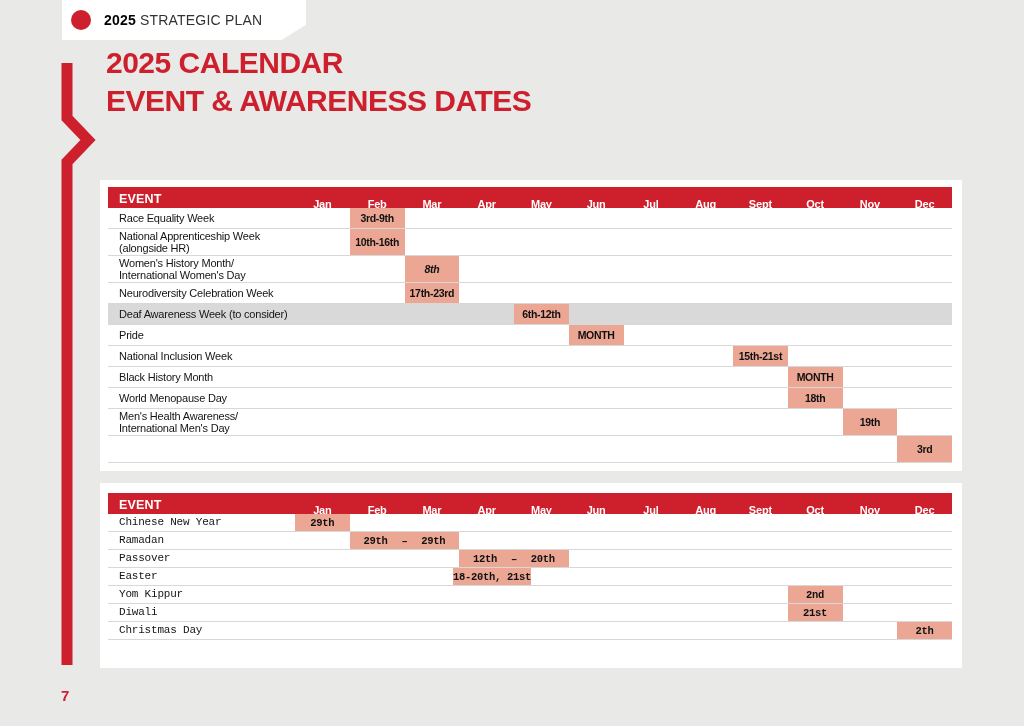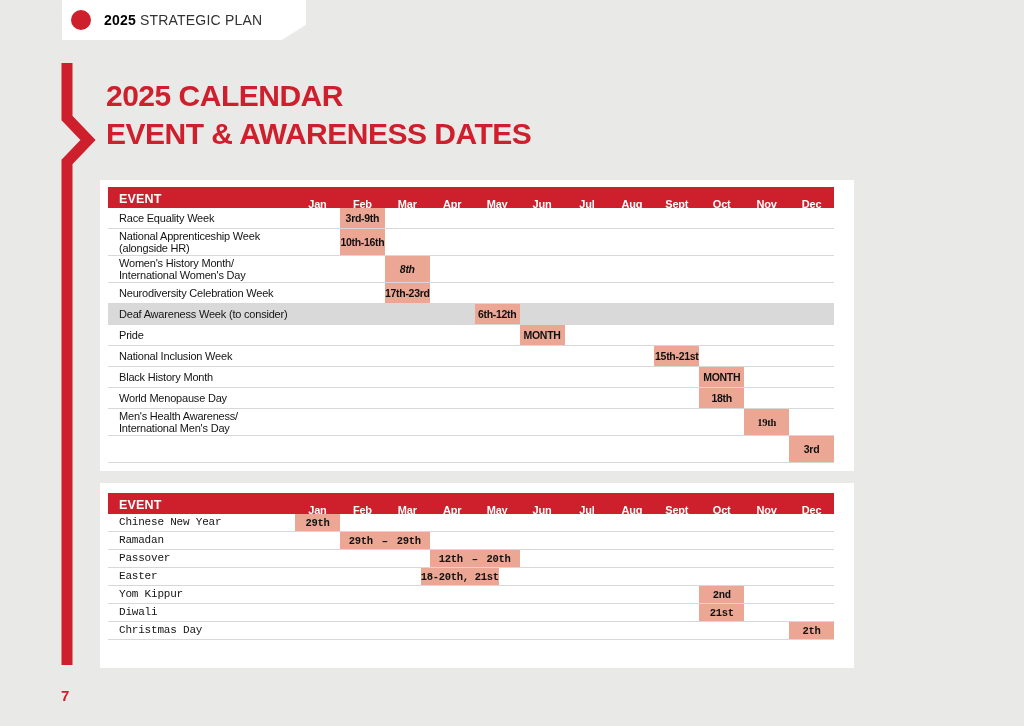--- a/index.html
+++ b/index.html
@@ -34,30 +34,30 @@
     width:20px;height:20px;border-radius:50%;
     background:var(--red);
     margin-left:9px;flex:0 0 auto;
   }
   .badge-text{margin-left:13px;font-size:14px;letter-spacing:.2px;white-space:nowrap;}
   .badge-year{font-weight:bold;color:#000;}
   .badge-label{color:#323232;margin-left:4px;}
 
   
   .title{
-    position:absolute;left:106px;top:77px;
+    position:absolute;left:106px;top:44px;
     color:var(--red);
     font-weight:bold;font-size:30px;line-height:38px;letter-spacing:-.5px;
     white-space:nowrap;
   }
 
   
   .panel{
-    position:absolute;left:100px;width:754px;background:#ffffff;
-    padding:7px 20px 0 8px;
+    position:absolute;left:100px;width:862px;background:#ffffff;
+    padding:7px 10px 0 8px;
   }
   .panel-1{top:180px;height:291px;}
   .panel-2{top:483px;height:185px;padding-top:10px;}
 
   .cal-row{
     display:grid;
     grid-template-columns:187px repeat(12,1fr);
     align-items:stretch;
     position:relative;
   }
@@ -202,21 +202,21 @@
         </div>
         <div class="date-cell" style="grid-column: 11 / span 1;">
           <span>18th</span>
         </div>
       </div>
       <div class="cal-row data-row tall">
         <div class="event-name">
           <div>Men's Health Awareness/</div>
           <div>International Men's Day</div>
         </div>
-        <div class="date-cell" style="grid-column: 12 / span 1; font-family: Liberation Serif, serif;">
+        <div class="date-cell" style="grid-column: 12 / span 1;">
           <span>19th</span>
         </div>
       </div>
       <div class="cal-row data-row tall">
         <div class="date-cell" style="grid-column: 13 / span 1;">
           <span>3rd</span>
         </div>
       </div>
     </section>
 

